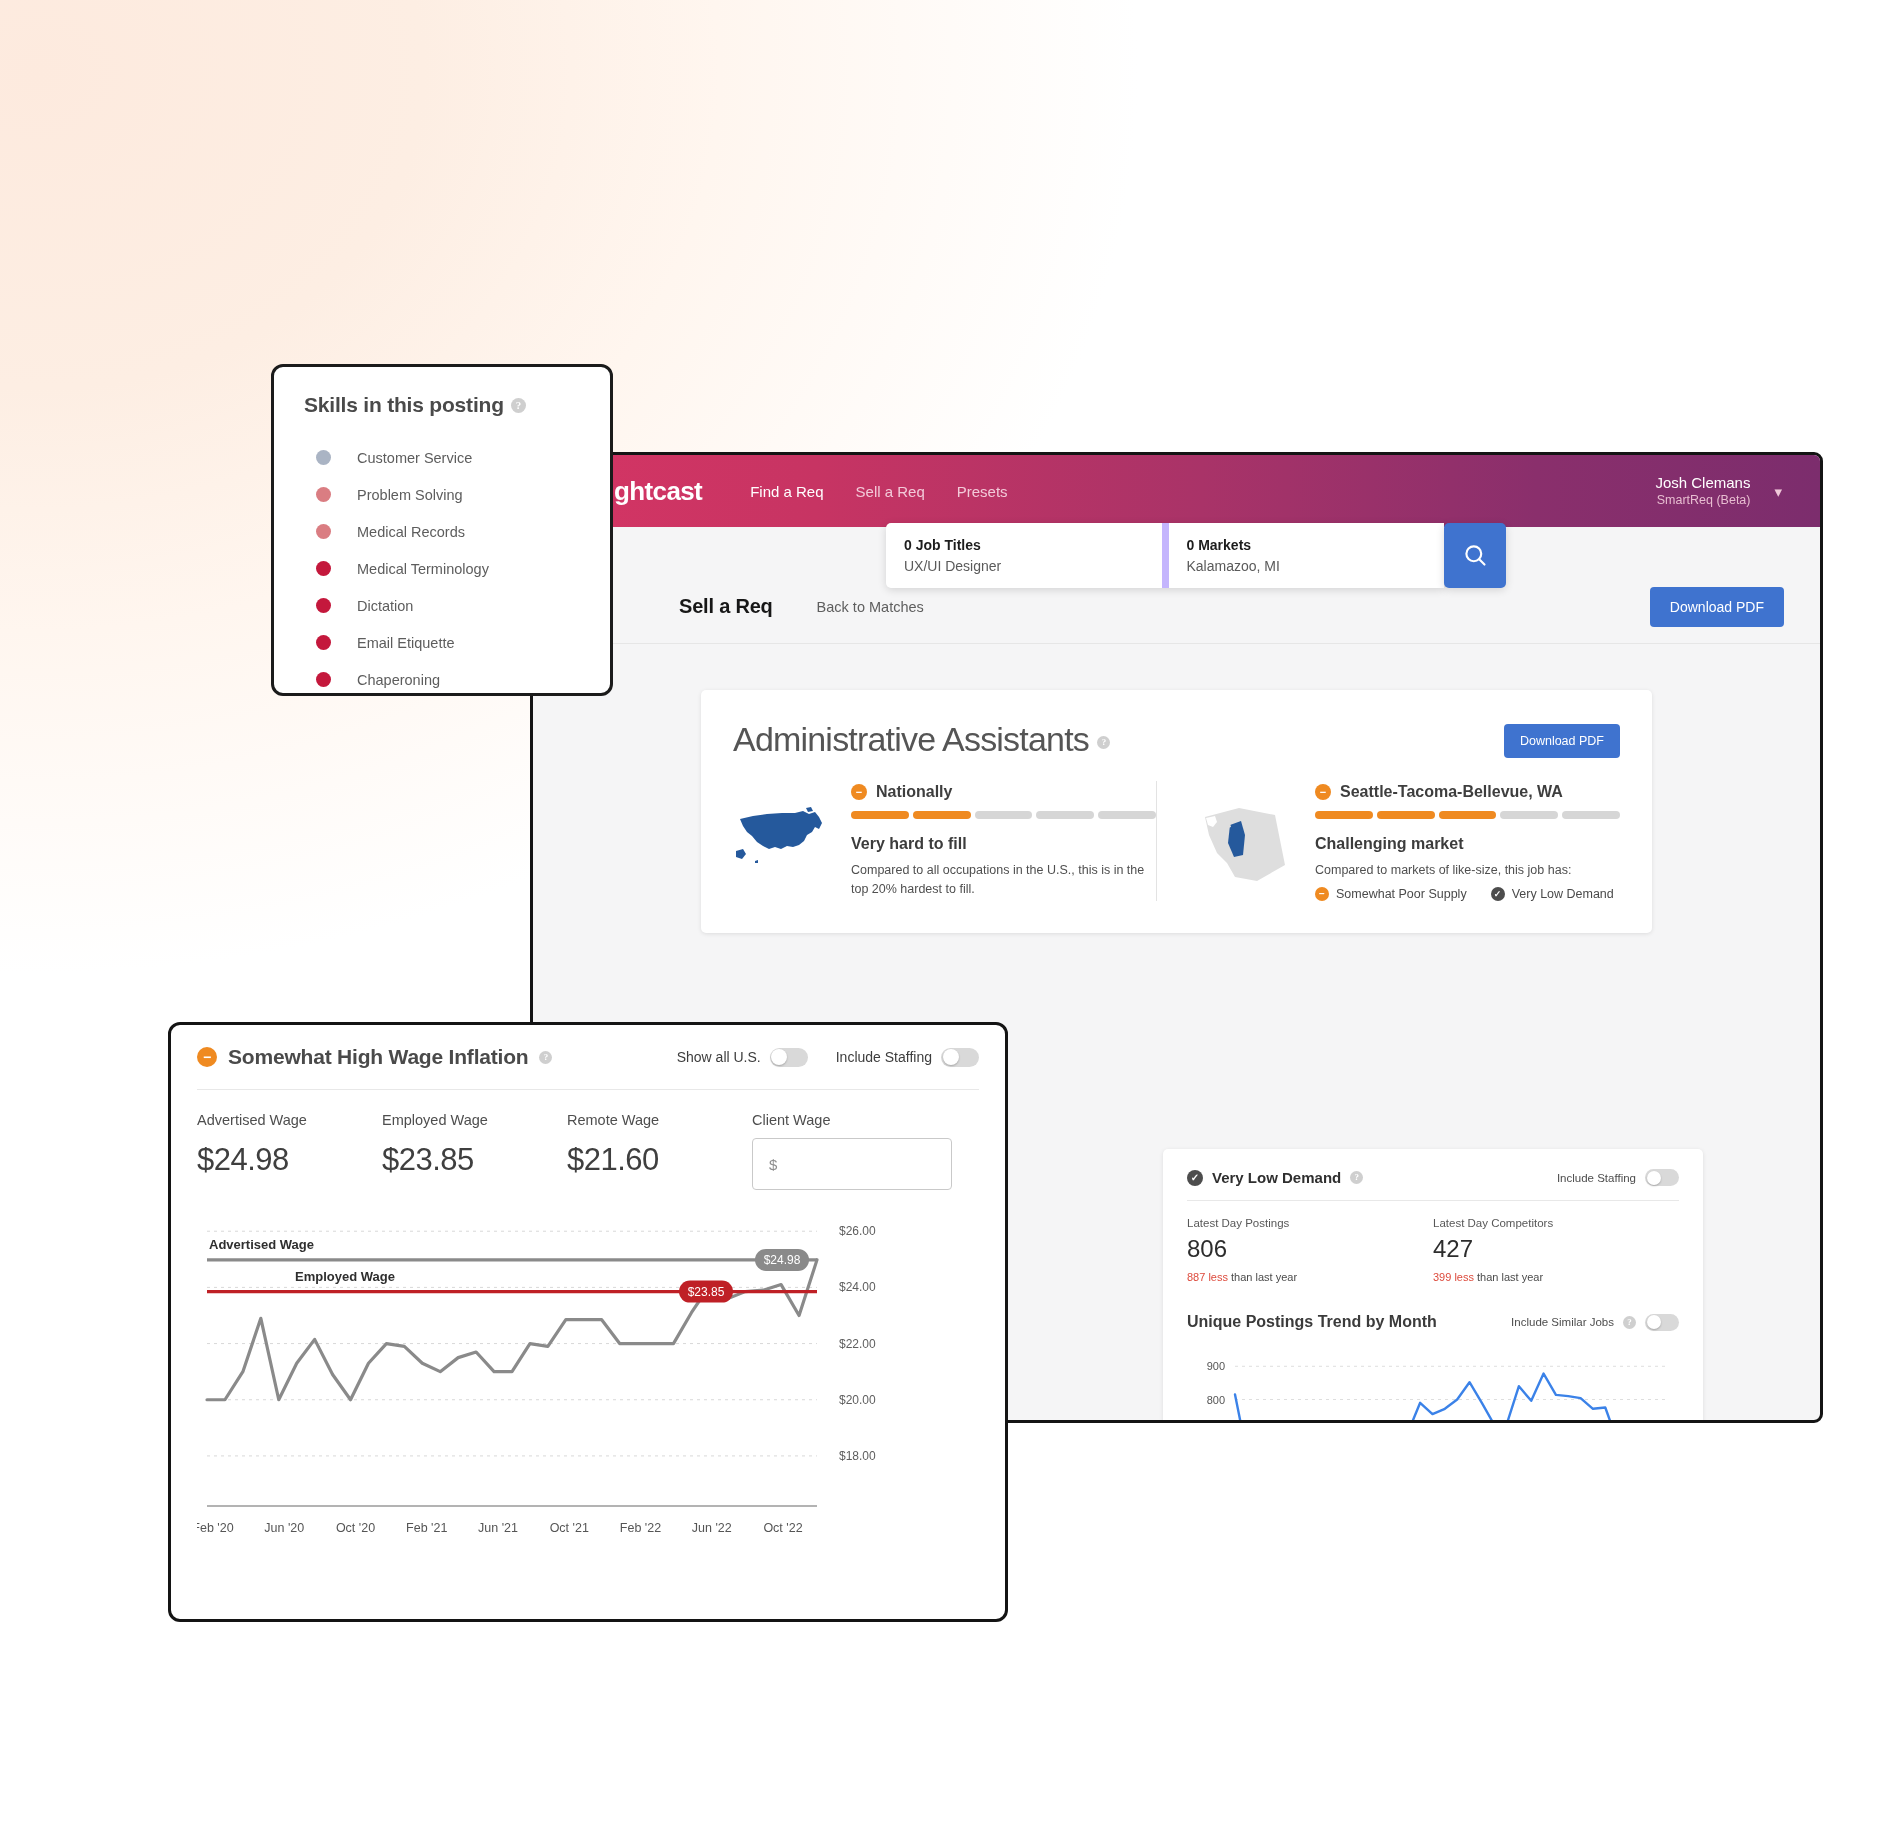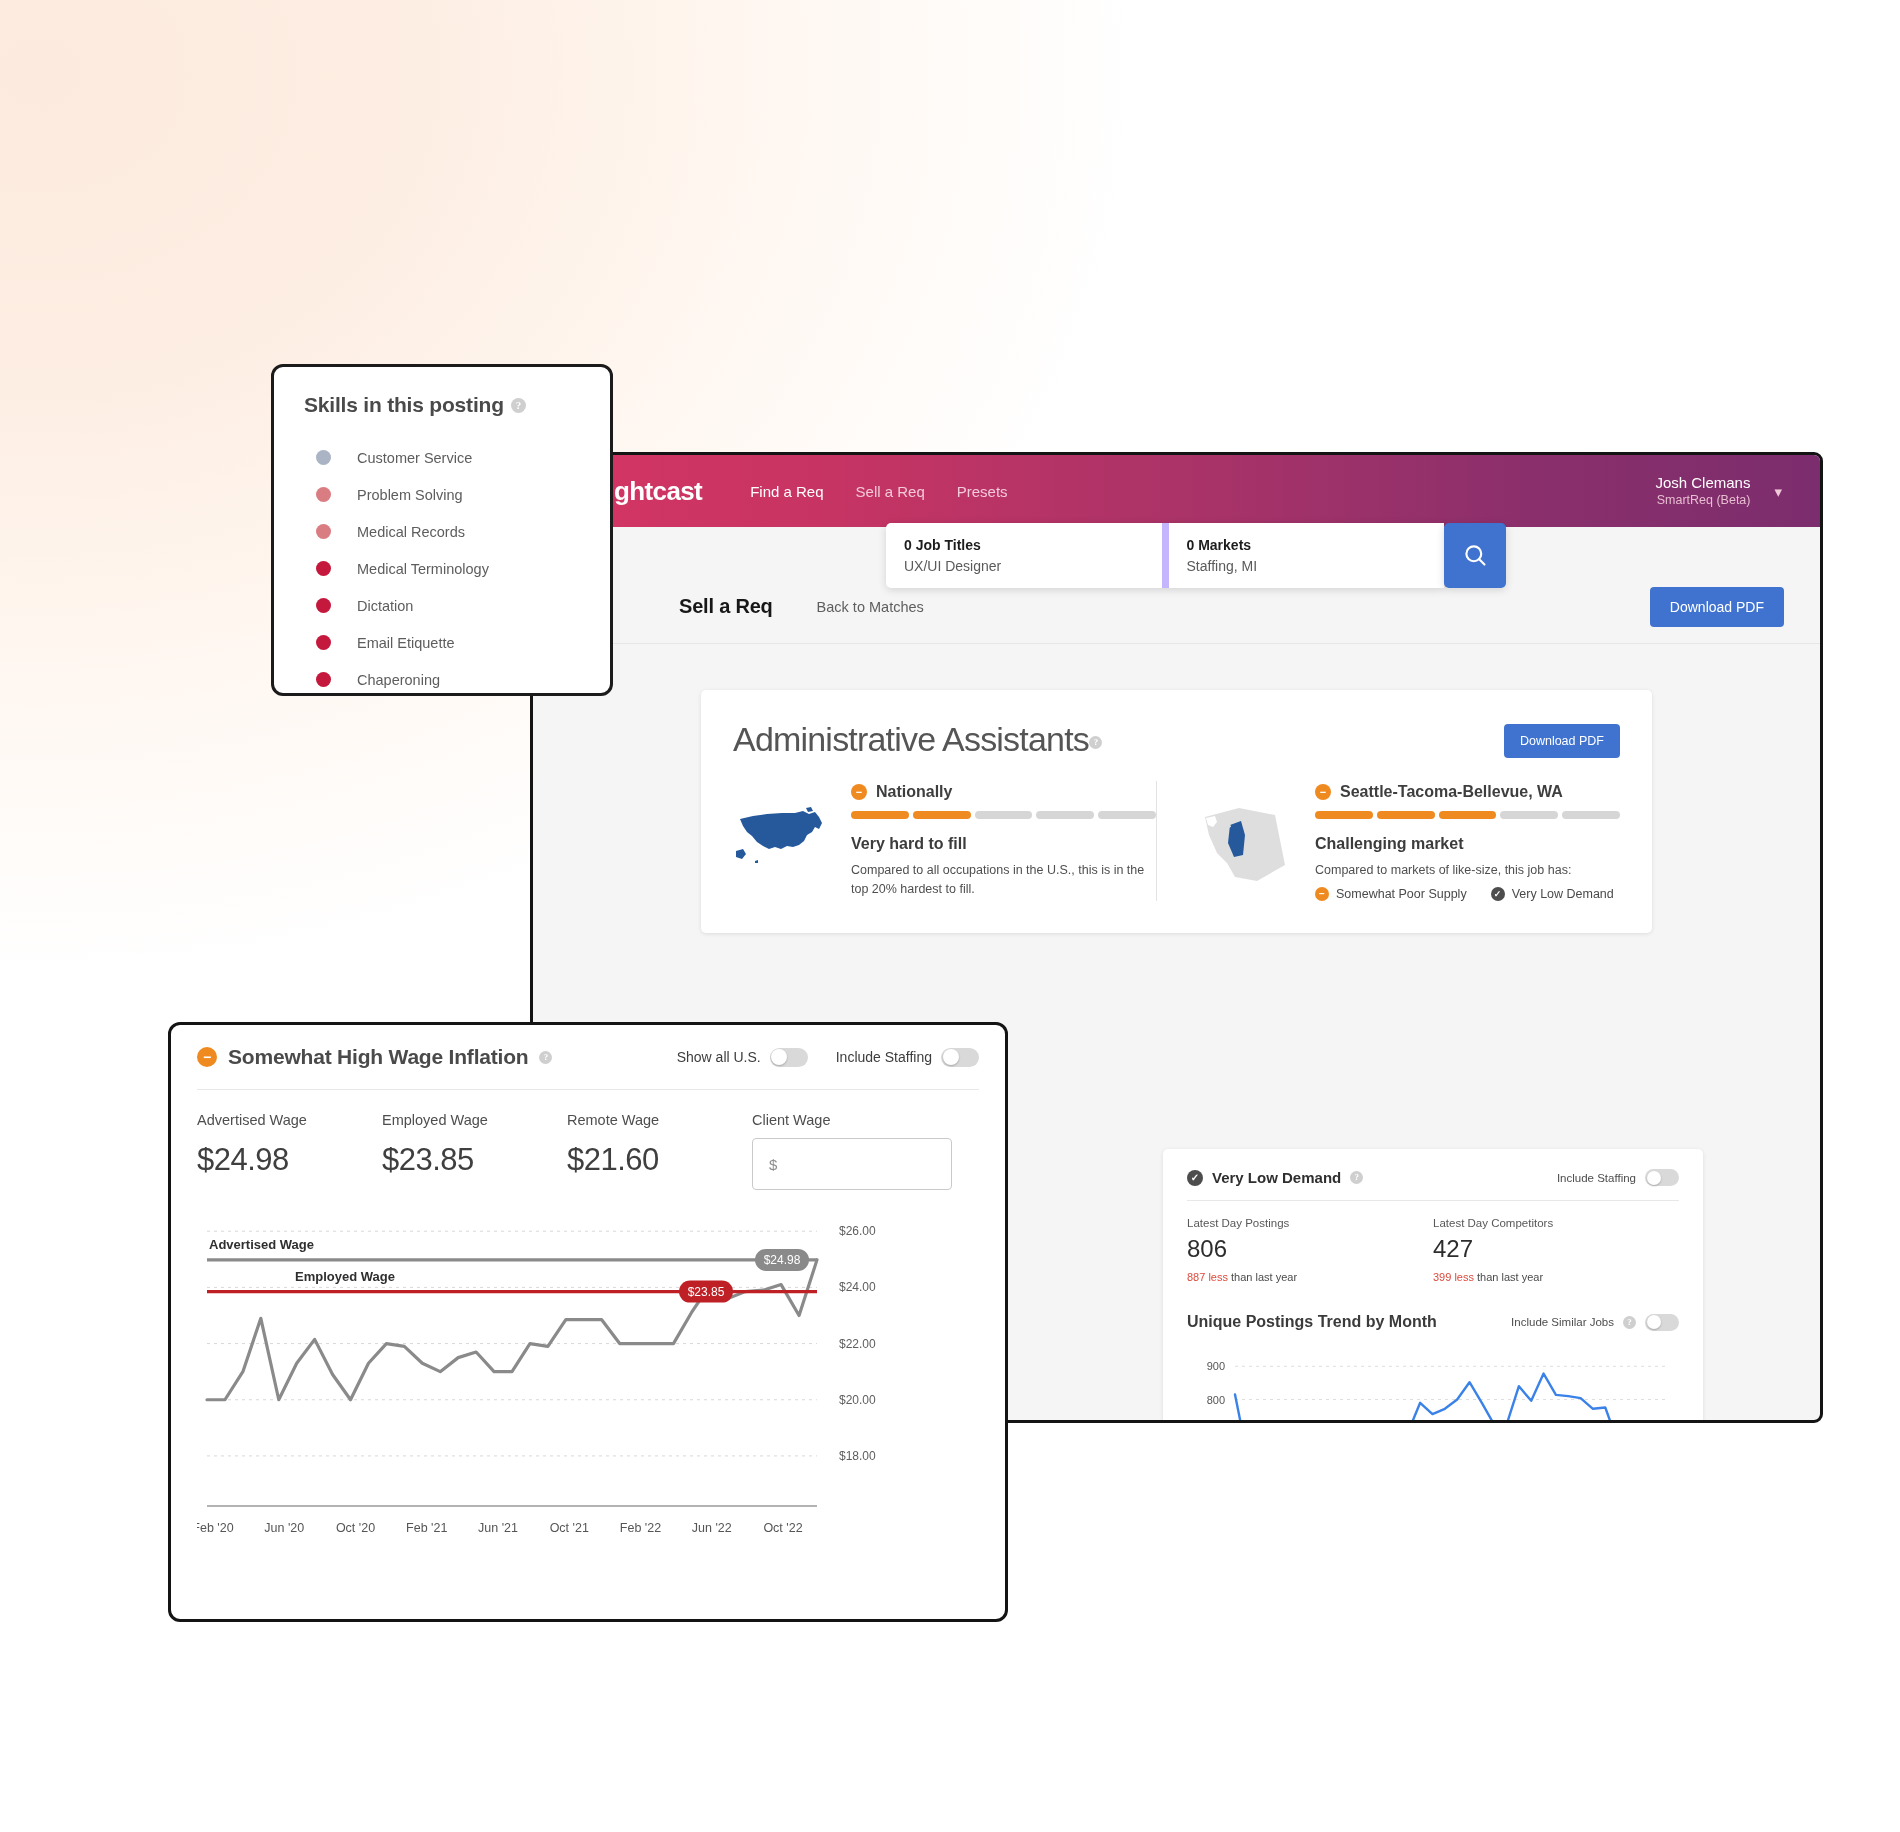--- a/index.html
+++ b/index.html
@@ -148,21 +148,21 @@
     width: 951px;
     background: #ffffff;
     border-radius: 5px;
     box-shadow: 0 1px 4px rgba(0,0,0,0.10);
     padding: 30px 32px 32px 32px;
     position: relative;
   }
   .aa-head { display: flex; align-items: flex-start; }
   .aa-title {
     font-size: 34px; font-weight: 400; color: #555555;
-    letter-spacing: -0.8px; display: flex; align-items: flex-start; 
+    letter-spacing: -0.8px; display: flex; align-items: flex-start; gap: 8px;
   }
   .aa-title .help-dot { margin-top: 16px; }
   .aa-pdf {
     margin-left: auto; margin-top: 4px;
     background: #3f73cf; color: #ffffff;
     border: none; border-radius: 4px;
     font-size: 12.5px; font-family: inherit;
     padding: 10px 16px; cursor: pointer;
   }
 
@@ -340,21 +340,21 @@
   </div>
 
   <div class="searchbar">
     <div class="search-fields">
       <div class="search-field">
         <span class="sf-title">0 Job Titles</span>
         <span class="sf-value">UX/UI Designer</span>
       </div>
       <div class="search-field">
         <span class="sf-title">0 Markets</span>
-        <span class="sf-value">Staffing, MI</span>
+        <span class="sf-value">Kalamazoo, MI</span>
       </div>
     </div>
     <button class="search-btn">
       <svg width="27" height="27" viewBox="0 0 24 24">
         <circle cx="10.5" cy="10.5" r="6.6" fill="none" stroke="#ffffff" stroke-width="1.9"></circle>
         <line x1="15.3" y1="15.3" x2="20" y2="20" stroke="#ffffff" stroke-width="1.9" stroke-linecap="round"></line>
       </svg>
     </button>
   </div>
 

